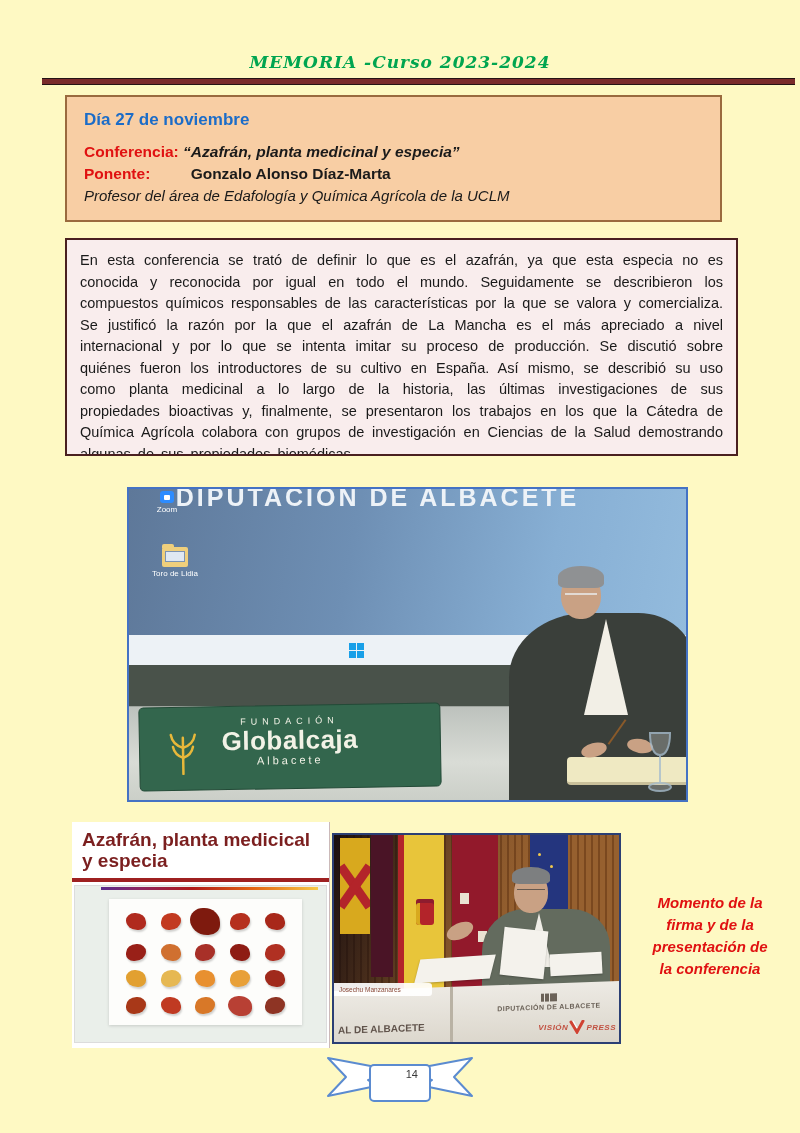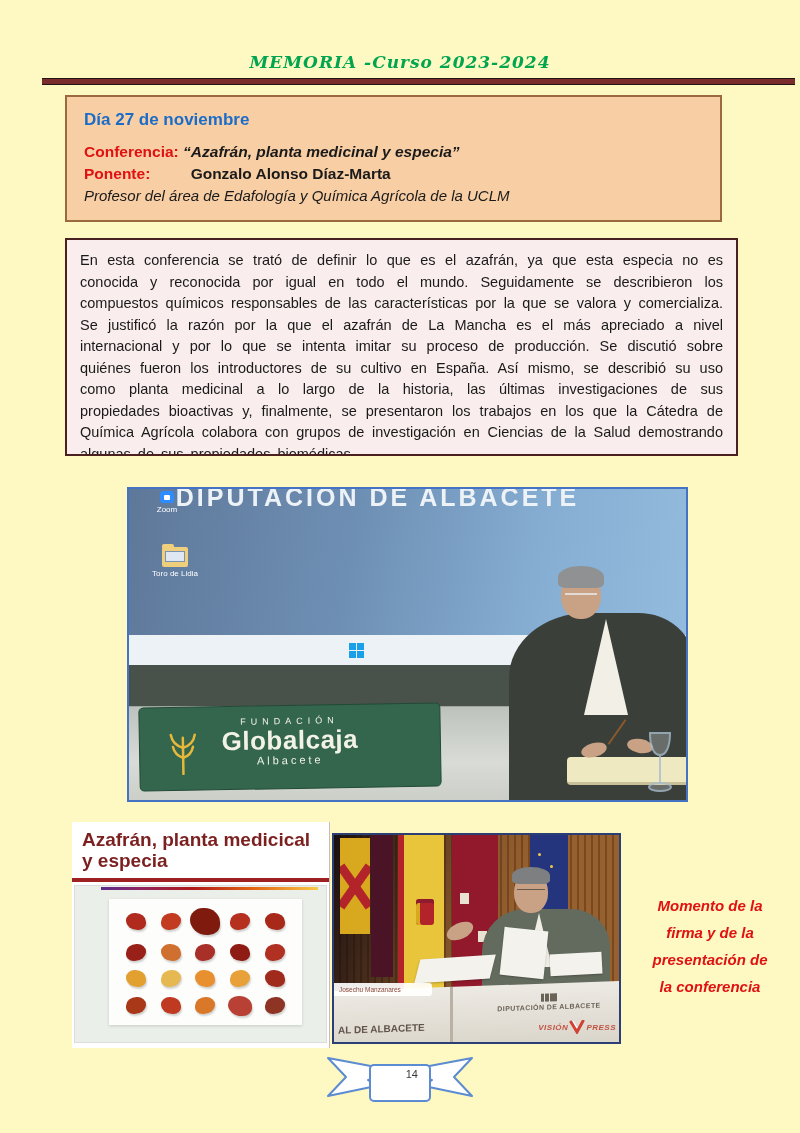--- a/index.html
+++ b/index.html
@@ -165,21 +165,21 @@
     background:linear-gradient(90deg,#6B6258 0 3px,transparent 3px 4px,#6B6258 4px 8px,transparent 8px 9px,#6B6258 9px); }
   .desk-text { font-size:7px; font-weight:bold; letter-spacing:.4px; }
   .desk-partial { position:absolute; left:4px; top:34px; font-size:10px; font-weight:bold; color:#4a3c34; opacity:.85; white-space:nowrap; }
   .lower3rd { position:absolute; left:0; bottom:46px; width:98px; height:13px; background:rgba(255,255,255,.92);
     z-index:4; font-size:6.5px; color:#8a4a3a; line-height:13px; padding-left:5px; border-radius:0 3px 3px 0; }
   .watermark { position:absolute; right:3px; bottom:8px; z-index:5; display:flex; align-items:center; gap:1px;
     color:#C04A3A; font-size:8px; font-style:italic; font-weight:bold; letter-spacing:.5px; opacity:.95; }
 
   
   .side-caption { position:absolute; top:892px; left:626px; width:168px; text-align:center;
-    color:var(--accent-red,#E01111); font-weight:bold; font-style:italic; font-size:15px; line-height:27px;
+    color:var(--accent-red,#E01111); font-weight:bold; font-style:italic; font-size:15px; line-height:22px;
     white-space:pre-line; }
 
   
   .footer-ribbon { position:absolute; top:1054px; left:320px; width:160px; height:54px; }
   .footer-ribbon svg { position:absolute; inset:0; }
   .page-num { position:absolute; left:50px; top:14px; width:48px; text-align:right;
     font-size:11px; color:#3a3a3a; }
 </style>
 </head>
 <body>

